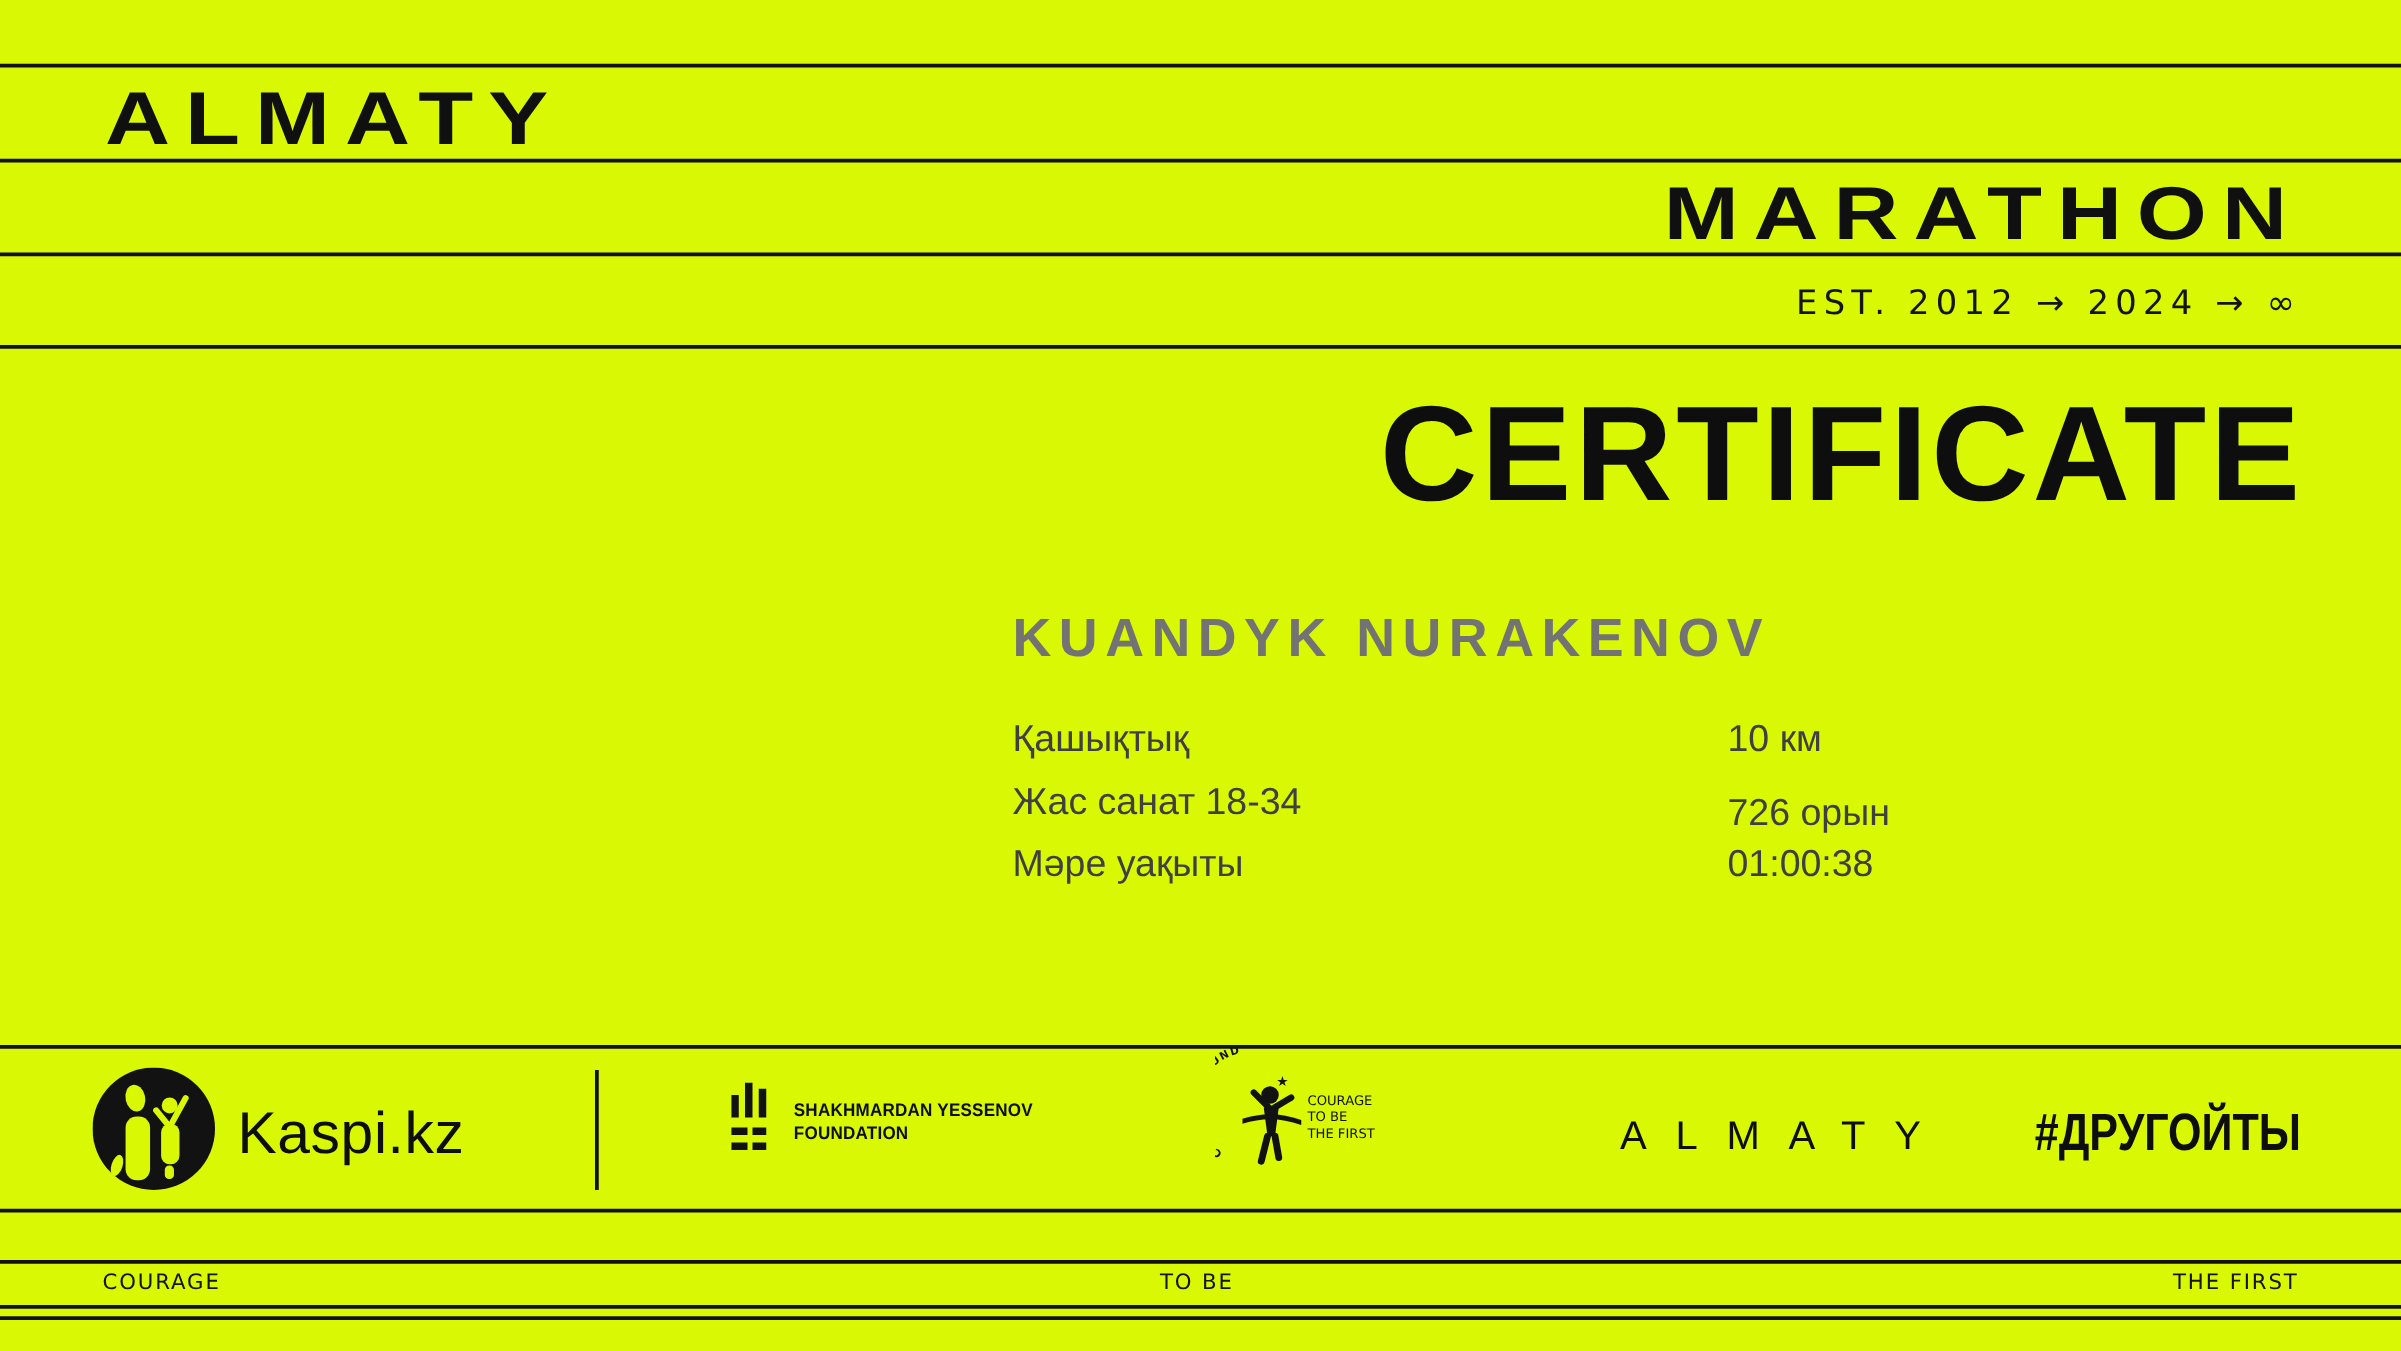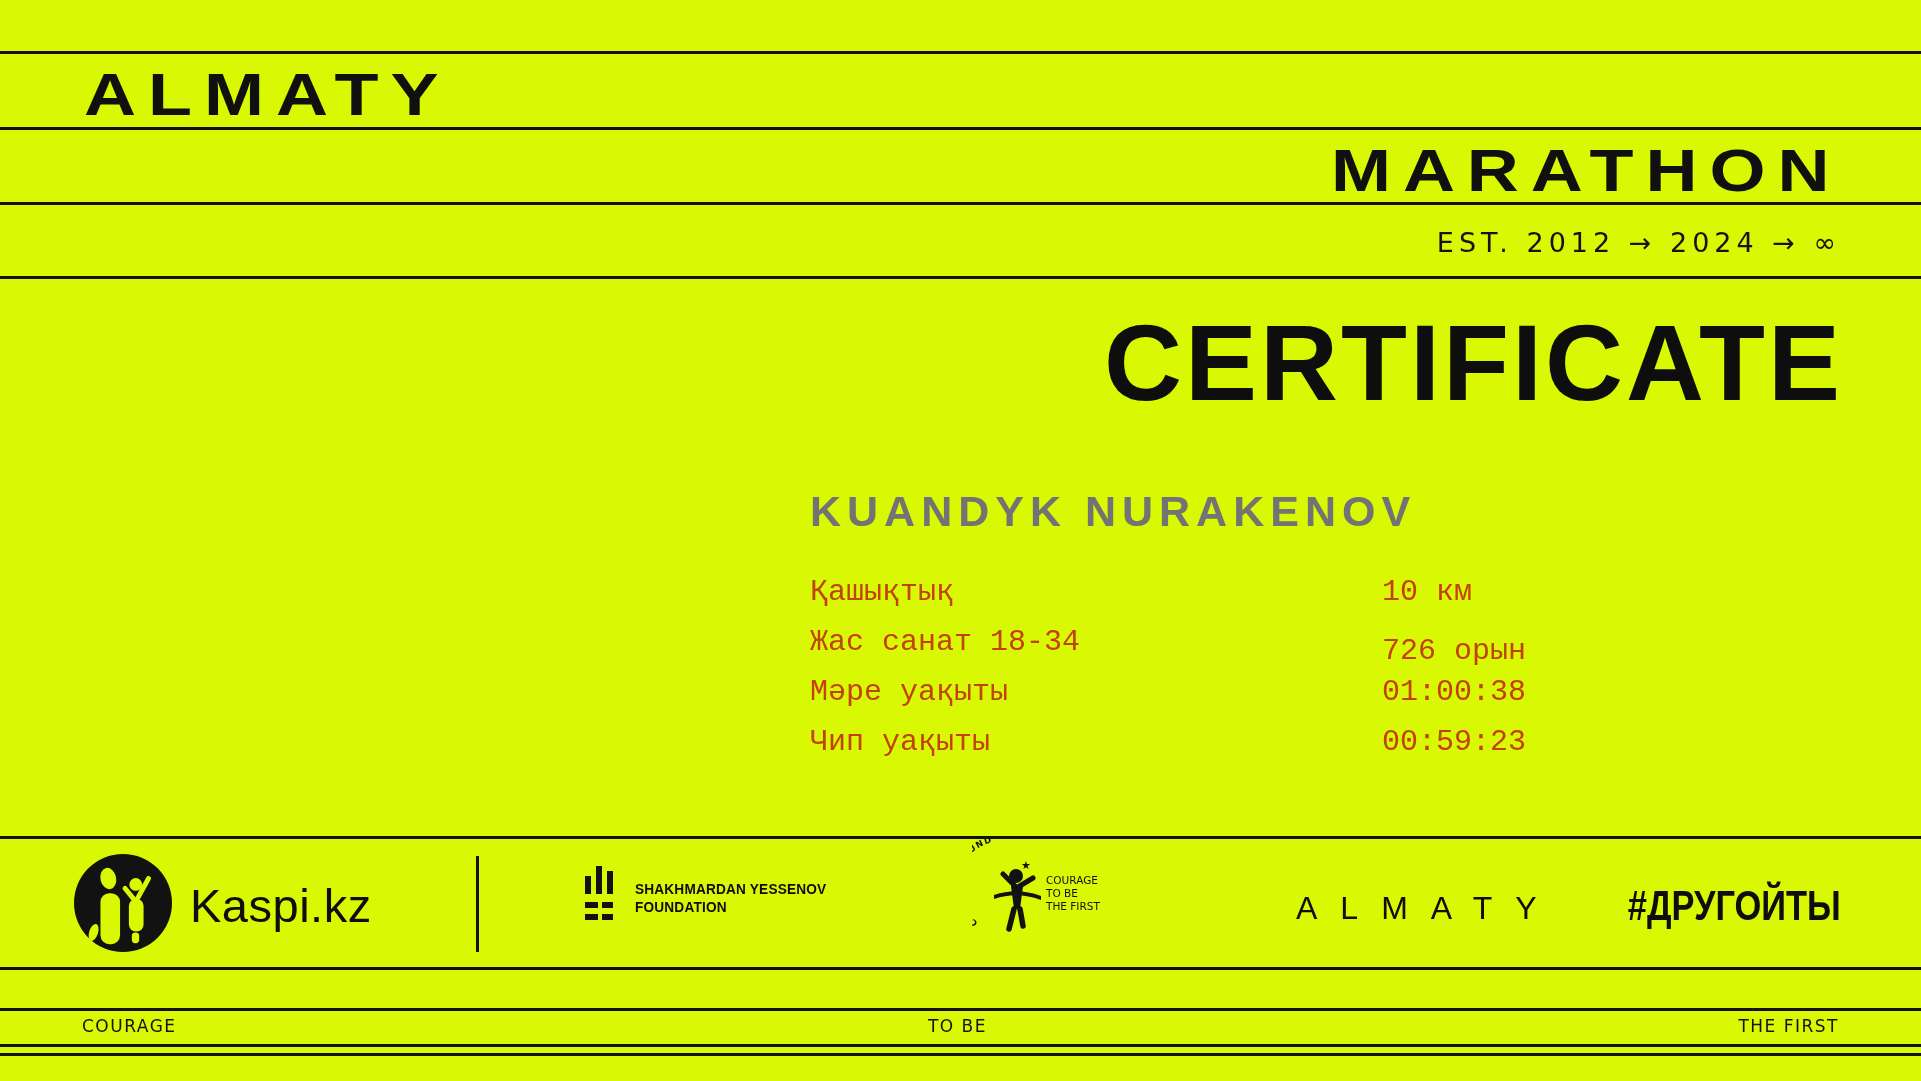--- a/index.html
+++ b/index.html
@@ -22,21 +22,21 @@
   }
   #cert-title{
     position:absolute;right:78px;top:300px;font-size:108px;font-weight:bold;
     letter-spacing:3px;color:#0e0e0e;white-space:nowrap;
   }
   #runner-name{
     position:absolute;left:810px;top:487px;font-size:43px;font-weight:bold;
     letter-spacing:6px;color:#737373;white-space:nowrap;
   }
   #stats{position:absolute;left:810px;top:575px;width:780px;
-    font-family:Liberation Mono, monospace;color:#c2410c;}
+    font-family:Liberation Sans, sans-serif;color:#404040;}
   .stat-row{position:relative;height:50px;font-size:30px;}
   .stat-label{position:absolute;left:0;top:0;white-space:nowrap;}
   .stat-value{position:absolute;left:572px;top:0;white-space:nowrap;text-align:right;}
   .stat-row.offset .stat-value{top:9px;}
 
   
   #footer-band{position:absolute;left:0;top:836px;width:1921px;height:132px;}
   #kaspi-logo{position:absolute;left:74px;top:18px;}
   #kaspi-word{position:absolute;left:190px;top:42px;font-size:47px;font-weight:normal;color:#0e0e0e;letter-spacing:0.5px;}
   #v-divider{position:absolute;left:476px;top:20px;width:3px;height:96px;background:#121212;}
@@ -77,24 +77,20 @@
       <span class="stat-label">Қашықтық</span>
       <span class="stat-value">10 км</span>
     </div>
     <div class="stat-row offset">
       <span class="stat-label">Жас санат 18-34</span>
       <span class="stat-value">726 орын</span>
     </div>
     <div class="stat-row">
       <span class="stat-label">Мәре уақыты</span>
       <span class="stat-value">01:00:38</span>
-    </div>
-    <div class="stat-row">
-      <span class="stat-label">Чип уақыты</span>
-      <span class="stat-value">00:59:23</span>
     </div>
   </div>
 
   <div class="hline" style="top:836px"></div>
   <div id="footer-band">
 
     <svg id="kaspi-logo" width="98" height="98" viewBox="0 0 100 100">
       <circle cx="50" cy="50" r="50" fill="#121212"></circle>
       <ellipse cx="35" cy="25" rx="8" ry="11" fill="#d8f803" transform="rotate(-12 35 25)"></ellipse>
       <rect x="27" y="40" width="20" height="52" rx="9" fill="#d8f803"></rect>

